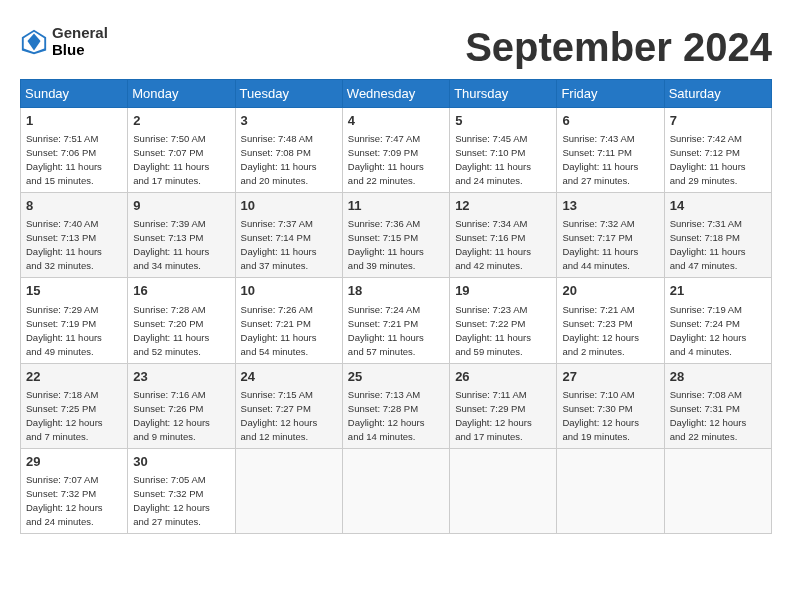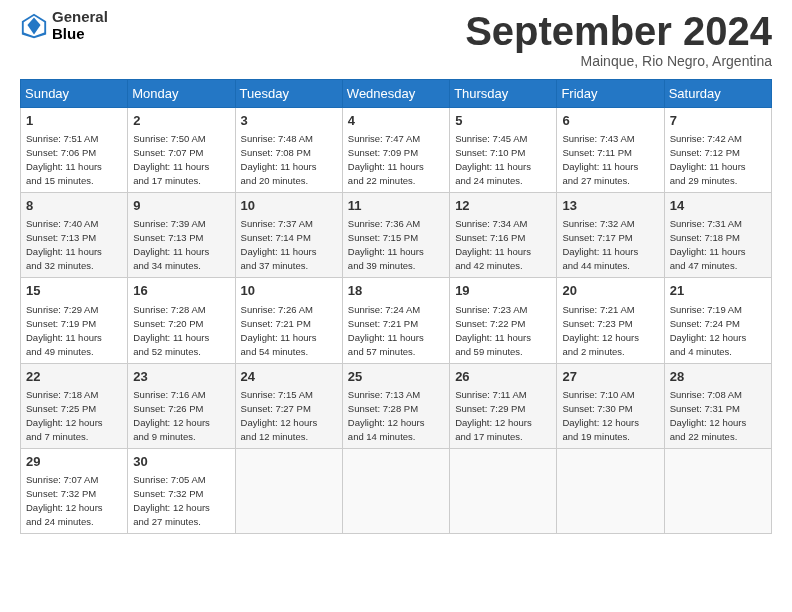--- a/index.html
+++ b/index.html
@@ -6,21 +6,21 @@
     body {
       width: 792px;
       height: 612px;
       font-family: Arial, sans-serif;
       background: #fff;
       overflow: hidden;
     }
     .page {
       width: 792px;
       min-height: 612px;
-      padding: 9px 20px;
+      padding: 25px 20px;
     }
     .header {
       display: flex;
       justify-content: space-between;
       align-items: flex-start;
       margin-bottom: 10px;
     }
     .logo {
       display: flex;
       align-items: center;
@@ -100,21 +100,20 @@
         <polygon points="15,4 26,11 26,22 15,26 4,22 4,11" fill="#fff"></polygon>
         <polygon points="15,6 22,14 15,24 8,14" fill="#2477c5"></polygon>
       </svg>
       <div style="display:flex;flex-direction:column;">
         <span style="font-size:15px;font-weight:bold;color:#333;line-height:1.1;">General</span>
         <span style="font-size:15px;font-weight:bold;color:#000000;line-height:1.1;">Blue</span>
       </div>
     </div>
     <div class="title-section">
       <div class="month-title">September 2024</div>
-      <div class="location">Mainque, Rio Negro, Argentina</div>
     </div>
   </div>
 
   <table class="calendar">
     <thead>
       <tr>
       <th>Sunday</th>
           <th>Monday</th>
           <th>Tuesday</th>
           <th>Wednesday</th>

